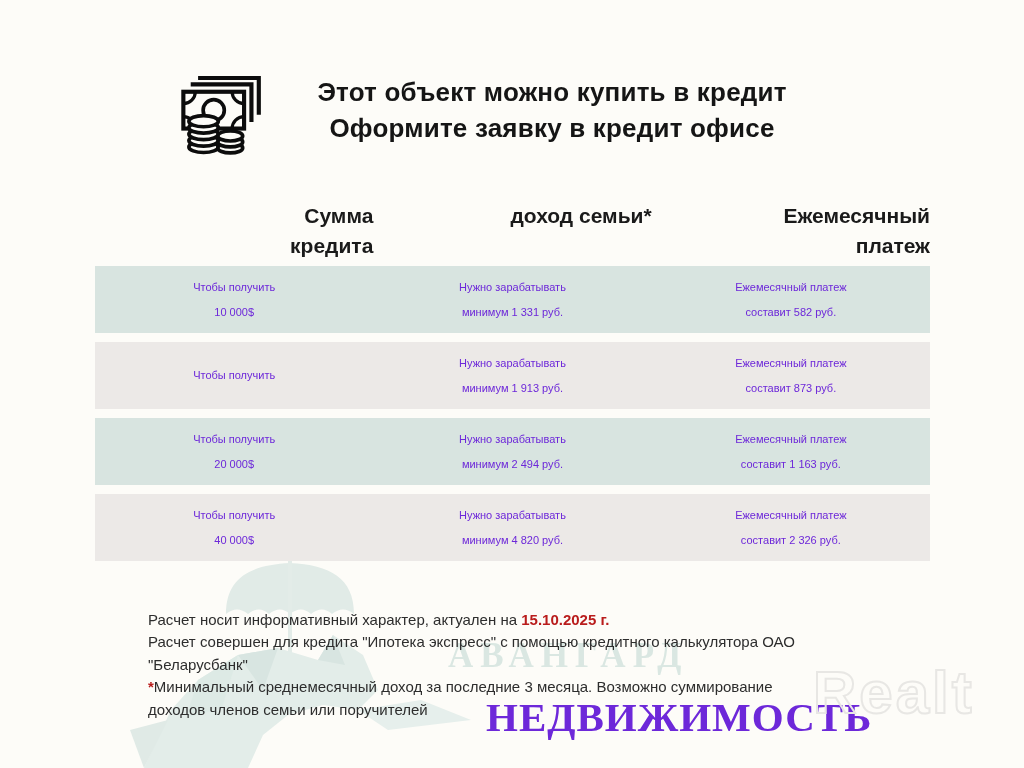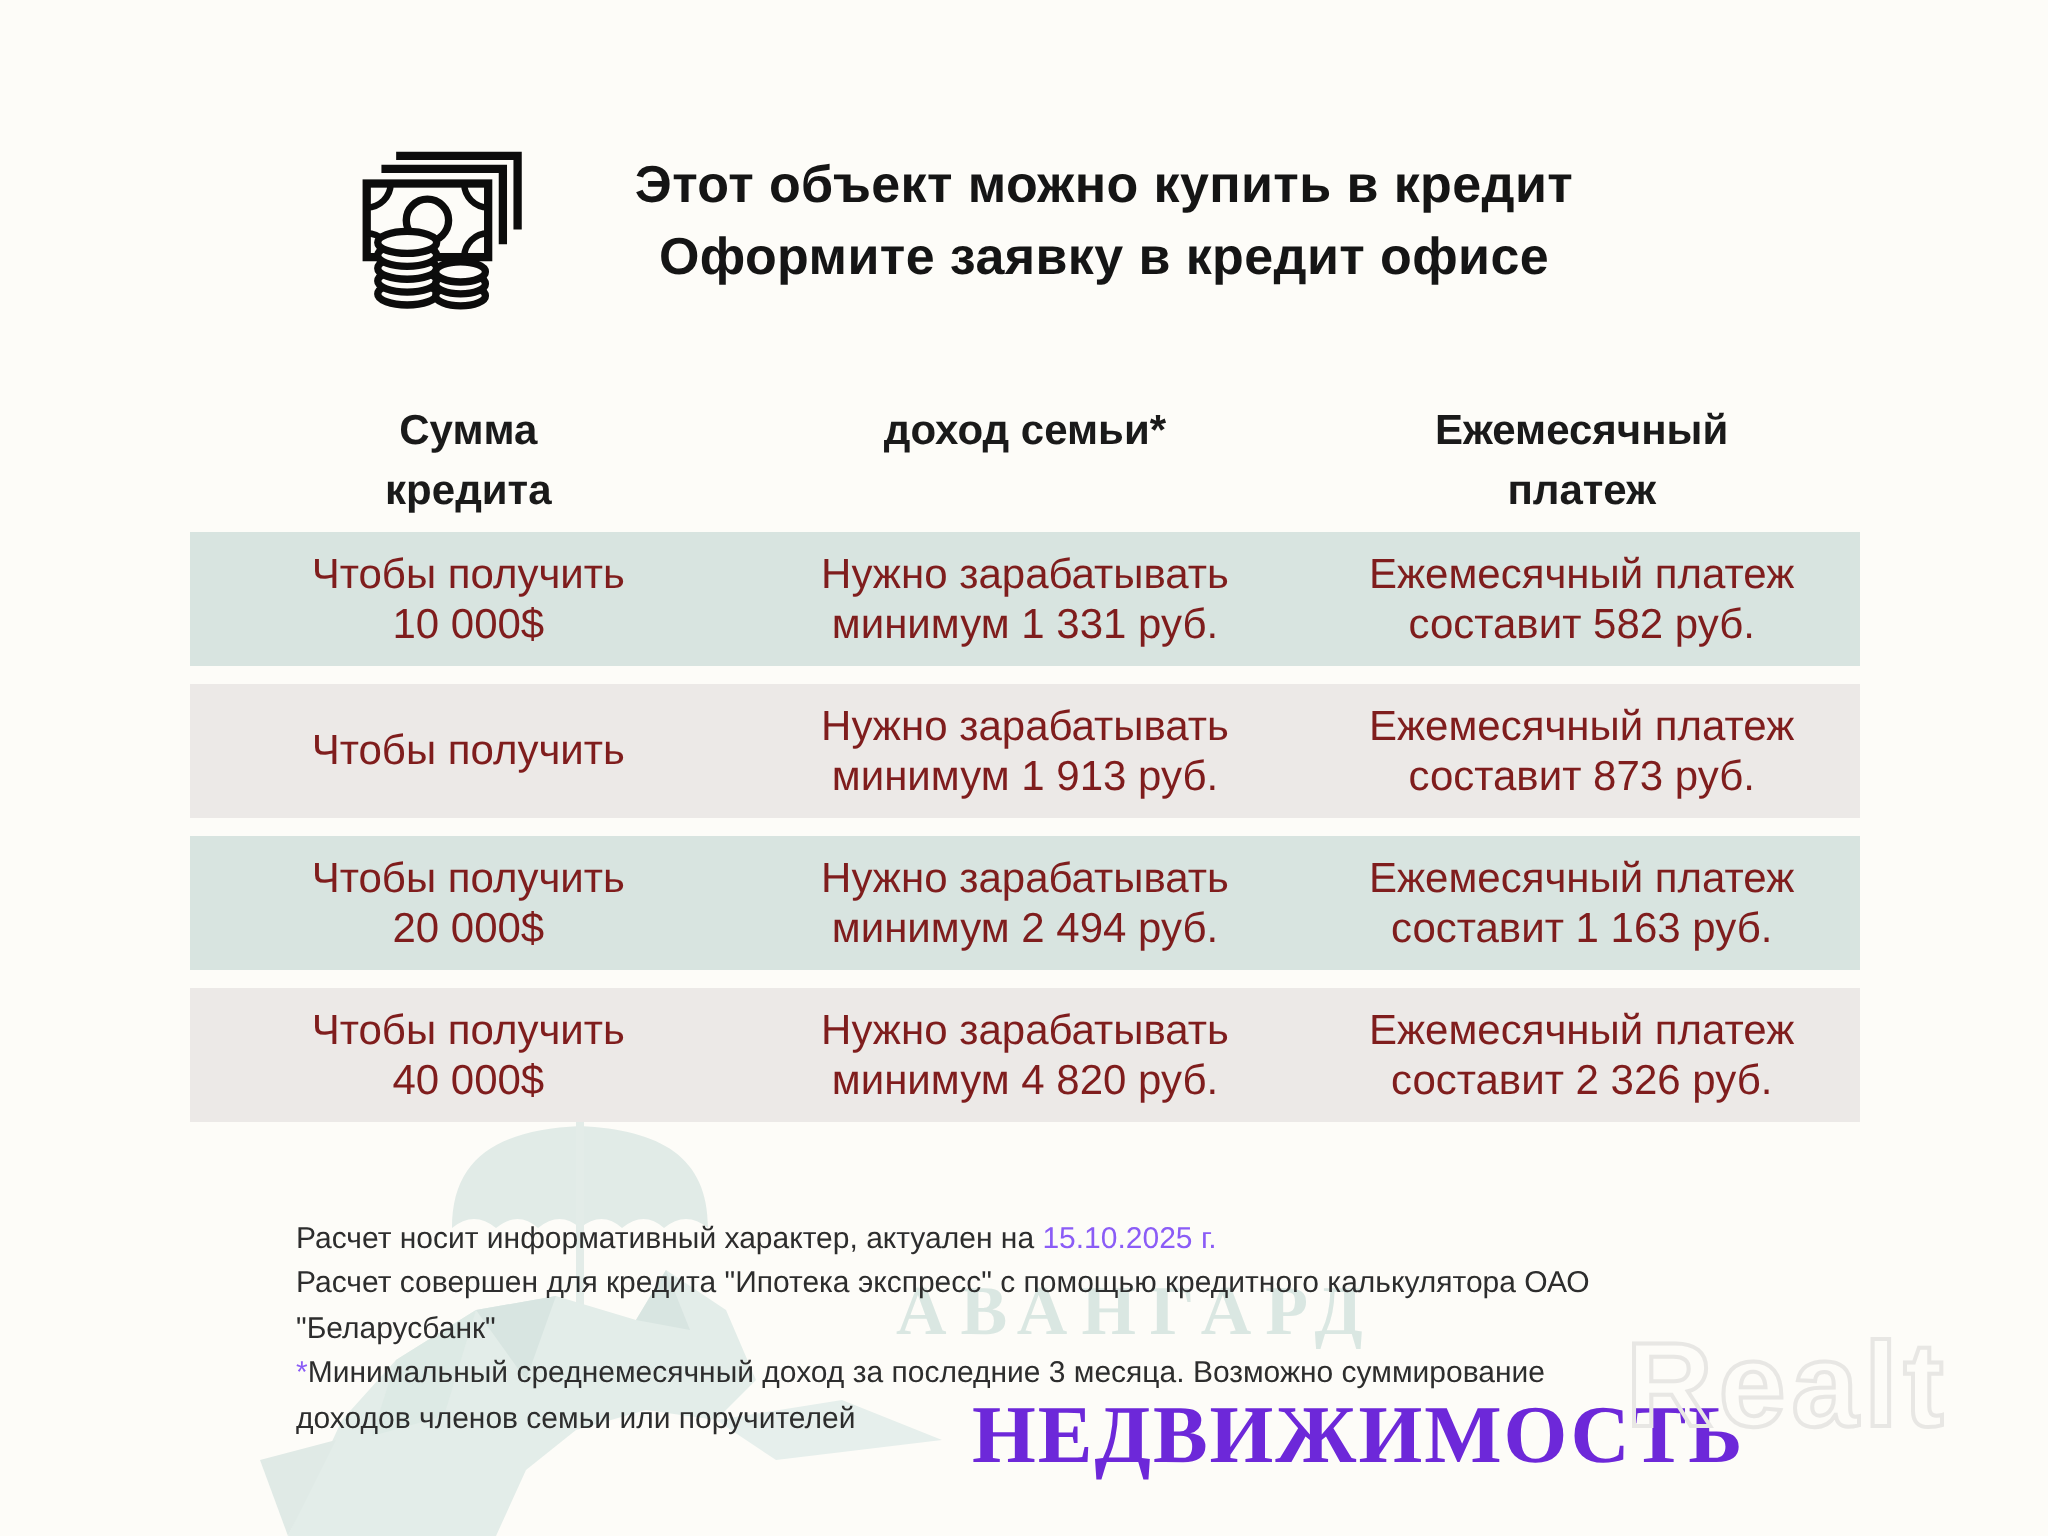--- a/index.html
+++ b/index.html
@@ -17,43 +17,43 @@
   .title-block{
     position:absolute;left:262px;top:74px;width:580px;
     text-align:center;font-weight:bold;font-size:26px;line-height:36px;
     color:#151515;letter-spacing:0.2px;
   }
 
   
   .table-head{
     position:absolute;left:95px;top:201px;width:835px;
     display:grid;grid-template-columns:1fr 1fr 1fr;
-    text-align:center;font-weight:bold;font-size:21px;line-height:30px;
+    text-align:right;font-weight:bold;font-size:21px;line-height:30px;
     color:#1a1a1a;
   }
   .table-rows{
     position:absolute;left:95px;top:266px;width:835px;
     display:flex;flex-direction:column;gap:9px;
   }
   .t-row{
     height:67px;display:grid;grid-template-columns:1fr 1fr 1fr;
     align-items:center;
   }
   .t-row.green{background:var(--row-green,#d8e4e0);}
   .t-row.gray{background:var(--row-gray,#ece9e7);}
   .t-cell{
-    text-align:center;font-size:21px;line-height:25px;color:#7f1d1d;
+    text-align:center;font-size:11px;line-height:25px;color:#6d28d9;
   }
 
   
   .footer{
     position:absolute;left:148px;top:609px;
     font-size:15px;line-height:22.4px;color:#2d2d2d;white-space:nowrap;
   }
-  .footer b{font-weight:normal;color:#8b5cf6;}
+  .footer b{font-weight:bold;color:#b91c1c;}
 
   
   .knight-wm{position:absolute;left:126px;top:558px;width:410px;height:210px;}
   .brand-wm-1{
     position:absolute;left:448px;top:636px;
     font-weight:bold;font-size:35px;letter-spacing:7px;color:#dae7e2;font-family:Liberation Serif, serif;
   }
   .brand-wm-2{
     position:absolute;left:486px;top:693px;
     font-weight:bold;font-size:41px;letter-spacing:1px;color:#6d28d9;font-family:Liberation Serif, serif;

